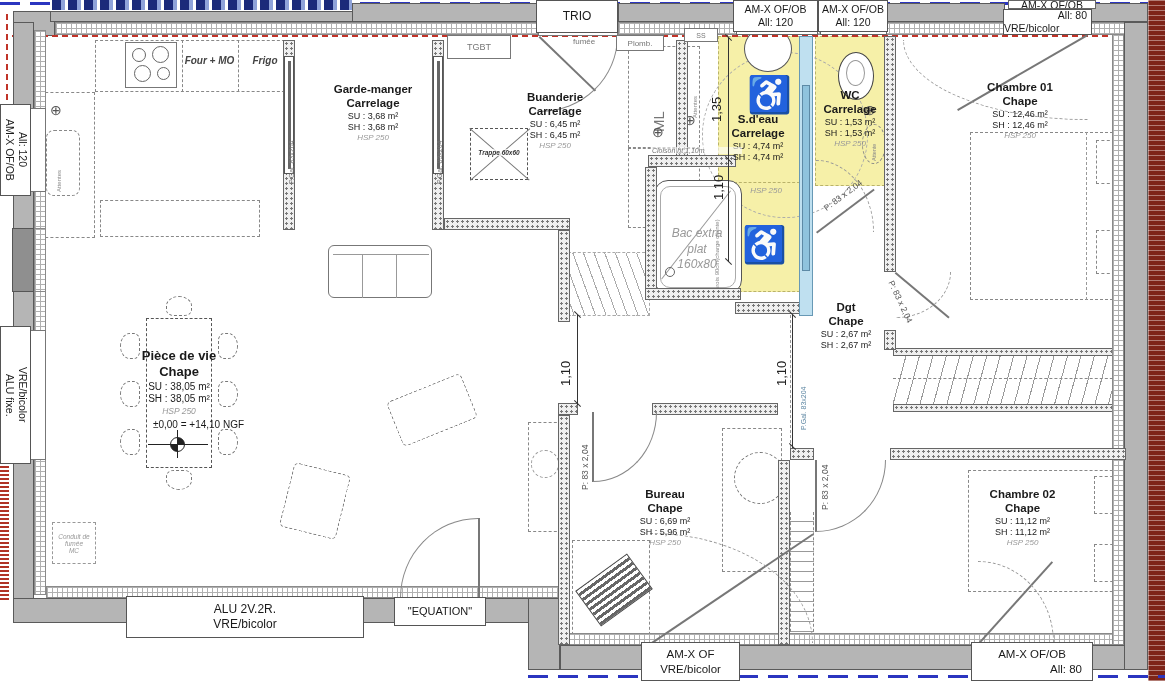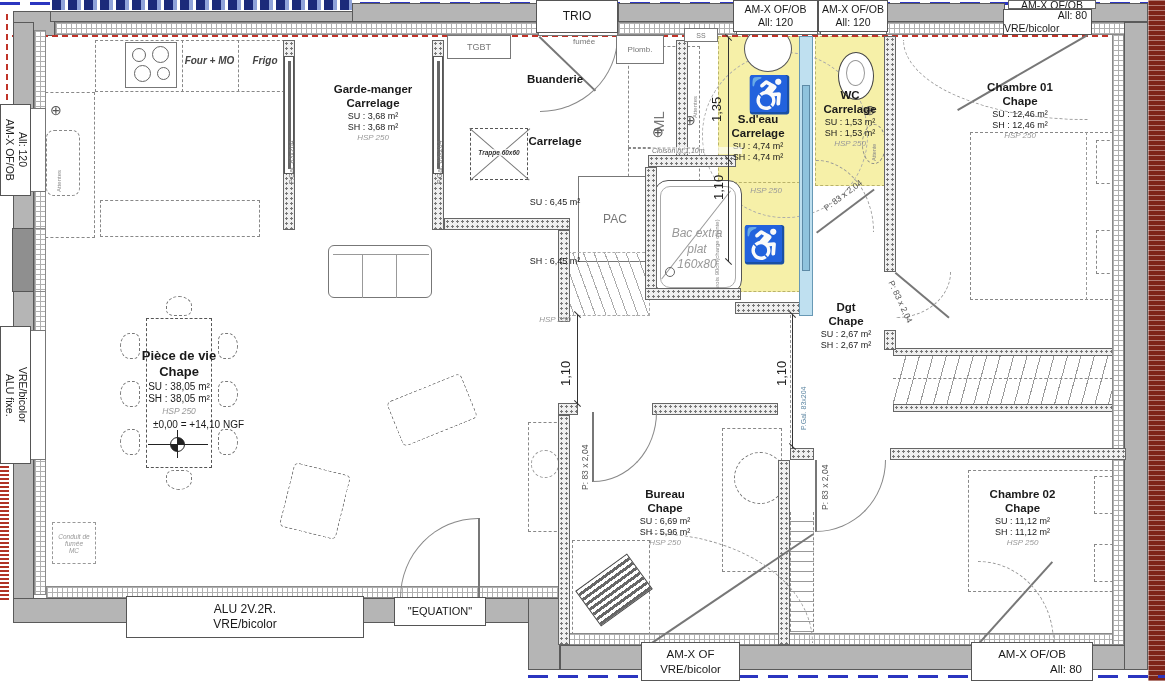--- a/index.html
+++ b/index.html
@@ -112,23 +112,20 @@
   <div class="abs dashed" style="left:470px;top:128px;width:58px;height:52px;border-width:1.5px;border-color:#555;">
     <div class="abs" style="left:-1px;top:-1px;width:79px;height:1px;background:#777;transform:rotate(41deg);transform-origin:0 0;"></div>
     <div class="abs" style="left:-1px;top:51px;width:79px;height:1px;background:#777;transform:rotate(-41deg);transform-origin:0 0;"></div>
     <div style="position:absolute;left:0;top:20px;width:100%;text-align:center;font-size:6.5px;font-style:italic;font-weight:bold;color:#333;background:rgba(255,255,255,.7);">Trappe 60x60</div>
   </div>
   <div class="abs dashed" style="left:628px;top:46px;width:72px;height:102px;"></div>
   <div class="abs dashed" style="left:628px;top:148px;width:72px;height:80px;"></div>
   <div class="abs v180" style="left:650px;top:72px;height:60px;font-size:15px;color:#777;">ML</div>
   <div class="abs v180" style="left:644px;top:164px;height:58px;font-size:9.5px;color:#777;">Congél.</div>
   <div class="abs v180" style="left:692px;top:78px;height:40px;font-size:6px;color:#888;">Attentes</div>
-  <div class="abs solidbox" style="left:578px;top:176px;width:74px;height:86px;display:flex;align-items:center;justify-content:center;">
-    <span style="font-size:12px;color:#777;">PAC</span>
-  </div>
 
   <div class="abs" style="left:654px;top:180px;width:88px;height:114px;border:1.5px solid #555;border-radius:14px;background:#fff;">
     <div class="abs" style="left:5px;top:5px;width:76px;height:102px;border:1px solid #aaa;border-radius:10px;"></div>
     <div class="abs" style="left:76px;top:10px;width:112px;height:1px;background:#999;transform:rotate(128deg);transform-origin:0 0;"></div>
     <div class="abs circ" style="left:10px;top:86px;width:10px;height:10px;"></div>
   </div>
   <div class="abs" style="left:662px;top:226px;width:70px;text-align:center;font-size:12px;font-style:italic;color:#999;line-height:1.3;">
     <div>Bac extra plat</div>
       <div>160x80</div>
   </div>
@@ -305,35 +302,35 @@
       <span>VRE/bicolor</span>
   </div>
   <div class="abs lblbox" style="left:971px;top:642px;width:122px;height:39px;font-size:11.5px;">
     <span>AM-X OF/OB</span>
     <span style="align-self:flex-end;padding-right:10px;">All: 80</span>
   </div>
 
   <div class="abs solidbox" style="left:447px;top:35px;width:64px;height:24px;display:flex;align-items:center;justify-content:center;">
     <span style="font-size:9px;color:#777;">TGBT</span>
   </div>
-  <div class="abs solidbox" style="left:616px;top:35px;width:48px;height:29px;display:flex;align-items:center;justify-content:center;">
+  <div class="abs solidbox" style="left:616px;top:35px;width:48px;height:16px;display:flex;align-items:center;justify-content:center;">
     <span style="font-size:8px;color:#777;">Plomb.</span>
   </div>
   <div class="abs solidbox" style="left:684px;top:28px;width:34px;height:14px;display:flex;align-items:center;justify-content:center;">
     <span style="font-size:7px;color:#777;">SS</span>
   </div>
 
   <div class="abs rlabel" style="left:300px;top:82px;width:146px;">
     <span class="rn">Garde-manger</span>
     <span class="rn">Carrelage</span>
     <span class="rs">SU : 3,68 m²</span>
     <span class="rs">SH : 3,68 m²</span>
     <span class="rh">HSP 250</span>
   </div>
-  <div class="abs rlabel" style="left:480px;top:72px;width:150px;gap:48px;">
+  <div class="abs rlabel" style="left:480px;top:90px;width:150px;">
     <span class="rn">Buanderie</span>
     <span class="rn">Carrelage</span>
     <span class="rs">SU : 6,45 m²</span>
     <span class="rs">SH : 6,45 m²</span>
     <span class="rh">HSP 250</span>
   </div>
   <div class="abs rlabel" style="left:712px;top:112px;width:92px;">
     <span class="rn">S.d'eau</span>
     <span class="rn">Carrelage</span>
     <span class="rs">SU : 4,74 m²</span>

